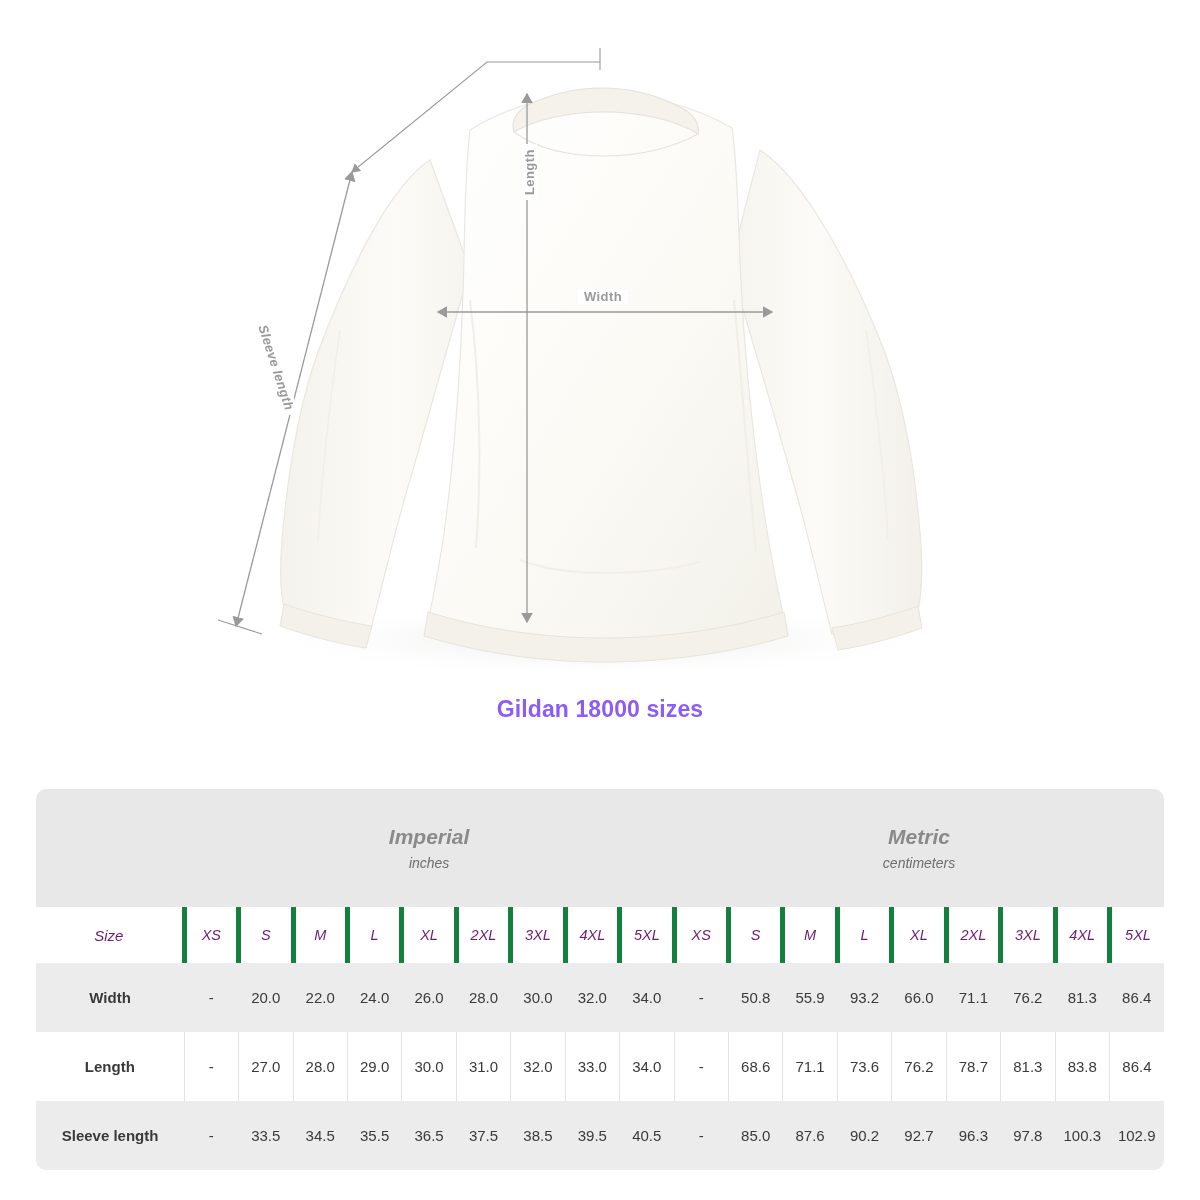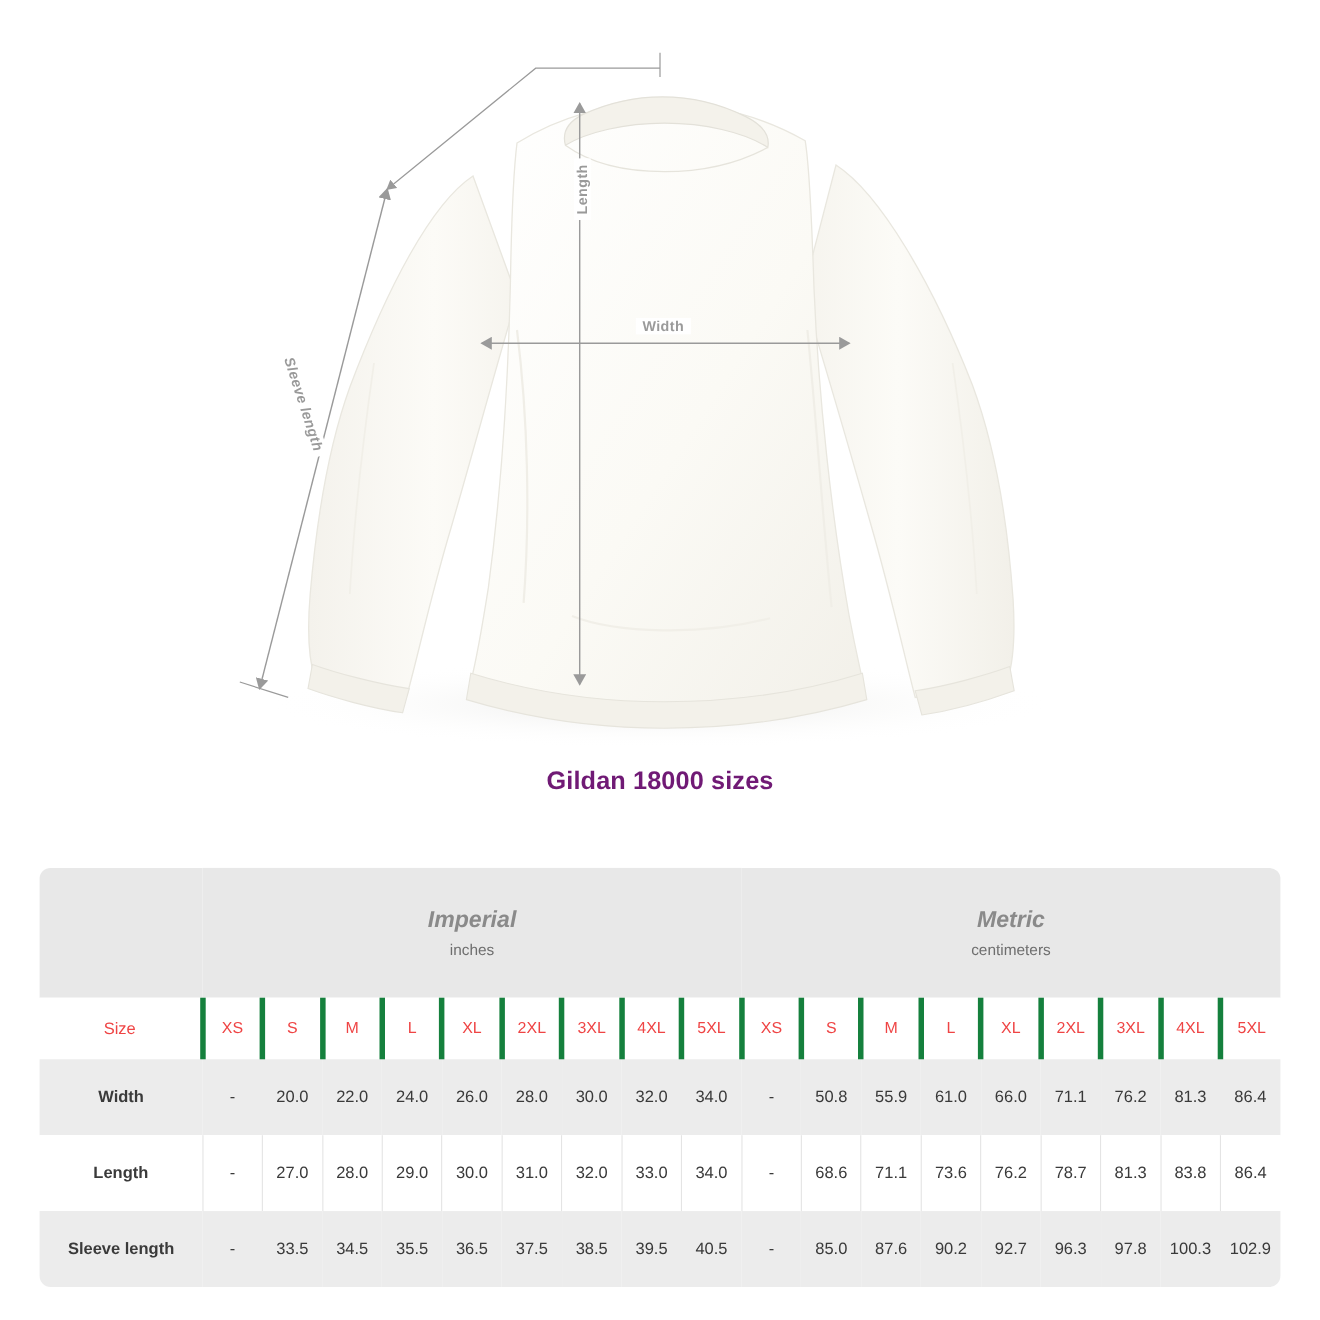--- a/index.html
+++ b/index.html
@@ -70,21 +70,21 @@
   }
 
   
   .title-block {
     text-align: center;
     margin-top: 6px;
   }
   .chart-title {
     font-size: 23px;
     font-weight: bold;
-    color: #701a75;
+    color: #8b5cf6;
     letter-spacing: 0.1px;
   }
   .chart-note {
     margin-top: 13px;
     font-size: 14.5px;
     font-style: italic;
     color: #4d4d4d;
   }
 
   
@@ -113,30 +113,32 @@
   }
   .unit-name {
     font-size: 21px;
     font-weight: bold;
     font-style: italic;
     color: #8a8a8a;
     line-height: 1.1;
   }
   .unit-sub {
     font-size: 14px;
+    font-style: italic;
     color: #6e6e6e;
     margin-top: 7px;
   }
   
   .head-row td {
     height: 56px;
     background: #ffffff;
     font-size: 14.5px;
     font-weight: bold;
-    color: #ef4444;
+    color: #701a75;
+    font-style: italic;
   }
   .head-row td.rowlabel {
     font-size: 15px;
   }
   
   .data-row td {
     height: 69px;
     font-size: 15px;
     color: #3a3a3a;
   }
@@ -339,21 +341,21 @@
           <td class="sep">22.0</td>
           <td class="sep">24.0</td>
           <td class="sep">26.0</td>
           <td class="sep">28.0</td>
           <td class="sep">30.0</td>
           <td class="sep">32.0</td>
           <td class="sep">34.0</td>
           <td class="sep">-</td>
           <td class="sep">50.8</td>
           <td class="sep">55.9</td>
-          <td class="sep">61.0</td>
+          <td class="sep">93.2</td>
           <td class="sep">66.0</td>
           <td class="sep">71.1</td>
           <td class="sep">76.2</td>
           <td class="sep">81.3</td>
           <td class="sep">86.4</td>
         </tr>
 
         <tr class="data-row plain">
           <td class="rowlabel">Length</td>
           <td class="sep">-</td>

